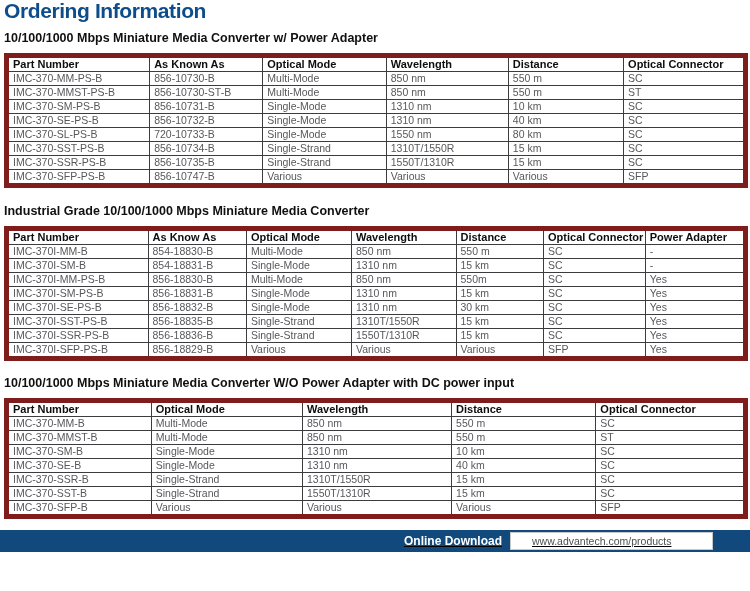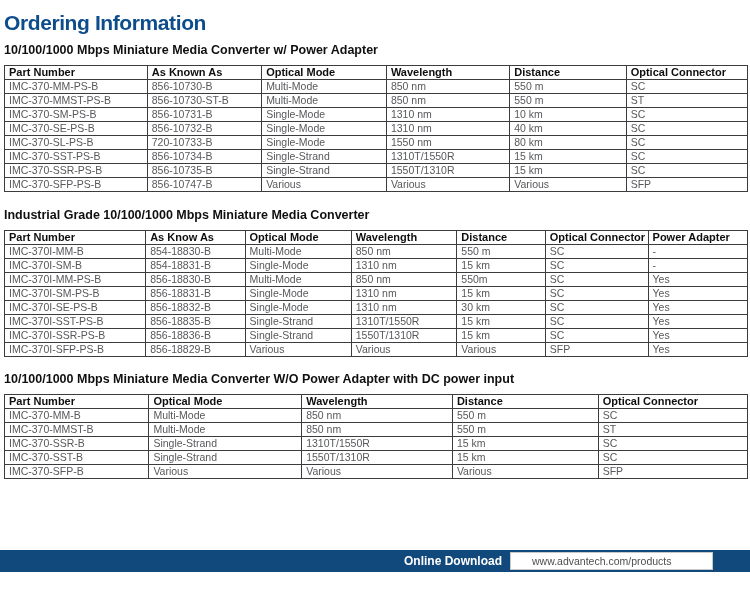--- a/index.html
+++ b/index.html
@@ -3,21 +3,21 @@
 <meta charset="utf-8">
 <style>
   html, body { margin: 0; padding: 0; }
   body {
     width: 750px; height: 591px;
     background: #ffffff;
     font-family: "Liberation Sans", sans-serif;
     position: relative;
     overflow: hidden;
   }
-  .content { padding: 12px 3px 0 3px; }
+  .content { padding: 0 3px 0 3px; }
 
   .page-title {
     margin: 0 0 0 1px;
     font-size: 21px;
     line-height: 22px;
     font-weight: bold;
     letter-spacing: -0.4px;
     color: #0d4d8c;
   }
 
@@ -41,21 +41,21 @@
   table.data-table th, table.data-table td {
     border: 1px solid #3c3c3e;
     padding: 0 4px;
     height: 13px;
     font-size: 10.5px;
     line-height: 13px;
     text-align: left;
     overflow: hidden;
     white-space: nowrap;
   }
-  table.data-table { border: 1px solid #7f1d1d; }
+  table.data-table { border: 5px solid #7f1d1d; }
   table.data-table th {
     color: #0e0e0e;
     font-weight: bold;
     font-size: 11px;
   }
   table.data-table td { color: #57585b; }
 
   
   table.t1 th:nth-child(1){width:19.4%} table.t1 th:nth-child(2){width:15.3%}
   table.t1 th:nth-child(3){width:16.8%} table.t1 th:nth-child(4){width:16.6%}
@@ -65,26 +65,27 @@
   table.t2 th:nth-child(3){width:14.3%} table.t2 th:nth-child(4){width:14.2%}
   table.t2 th:nth-child(5){width:11.7%} table.t2 th:nth-child(6){width:13.8%}
   table.t2 th:nth-child(7){width:13.3%}
 
   table.t3 th:nth-child(1){width:19.4%} table.t3 th:nth-child(2){width:20.6%}
   table.t3 th:nth-child(3){width:20.3%} table.t3 th:nth-child(4){width:19.6%}
   table.t3 th:nth-child(5){width:20.1%}
 
   .download-bar {
     position: absolute;
-    left: 0; top: 550px;
+    left: 0; top: 530px;
     width: 750px; height: 22px;
     background: #11497c;
     display: flex;
     align-items: center;
     justify-content: flex-end;
+    text-decoration: underline;
   }
   .download-label {
     color: #ffffff;
     font-weight: bold;
     font-size: 12px;
     margin-right: 8px;
     white-space: nowrap;
   }
   .download-url-box {
     width: 180px;
@@ -298,20 +299,34 @@
           <td>SC</td>
         </tr>
         <tr>
           <td>IMC-370-MMST-B</td>
           <td>Multi-Mode</td>
           <td>850 nm</td>
           <td>550 m</td>
           <td>ST</td>
         </tr>
         <tr>
+          <td>IMC-370-SM-B</td>
+          <td>Single-Mode</td>
+          <td>1310 nm</td>
+          <td>10 km</td>
+          <td>SC</td>
+        </tr>
+        <tr>
+          <td>IMC-370-SE-B</td>
+          <td>Single-Mode</td>
+          <td>1310 nm</td>
+          <td>40 km</td>
+          <td>SC</td>
+        </tr>
+        <tr>
           <td>IMC-370-SSR-B</td>
           <td>Single-Strand</td>
           <td>1310T/1550R</td>
           <td>15 km</td>
           <td>SC</td>
         </tr>
         <tr>
           <td>IMC-370-SST-B</td>
           <td>Single-Strand</td>
           <td>1550T/1310R</td>

